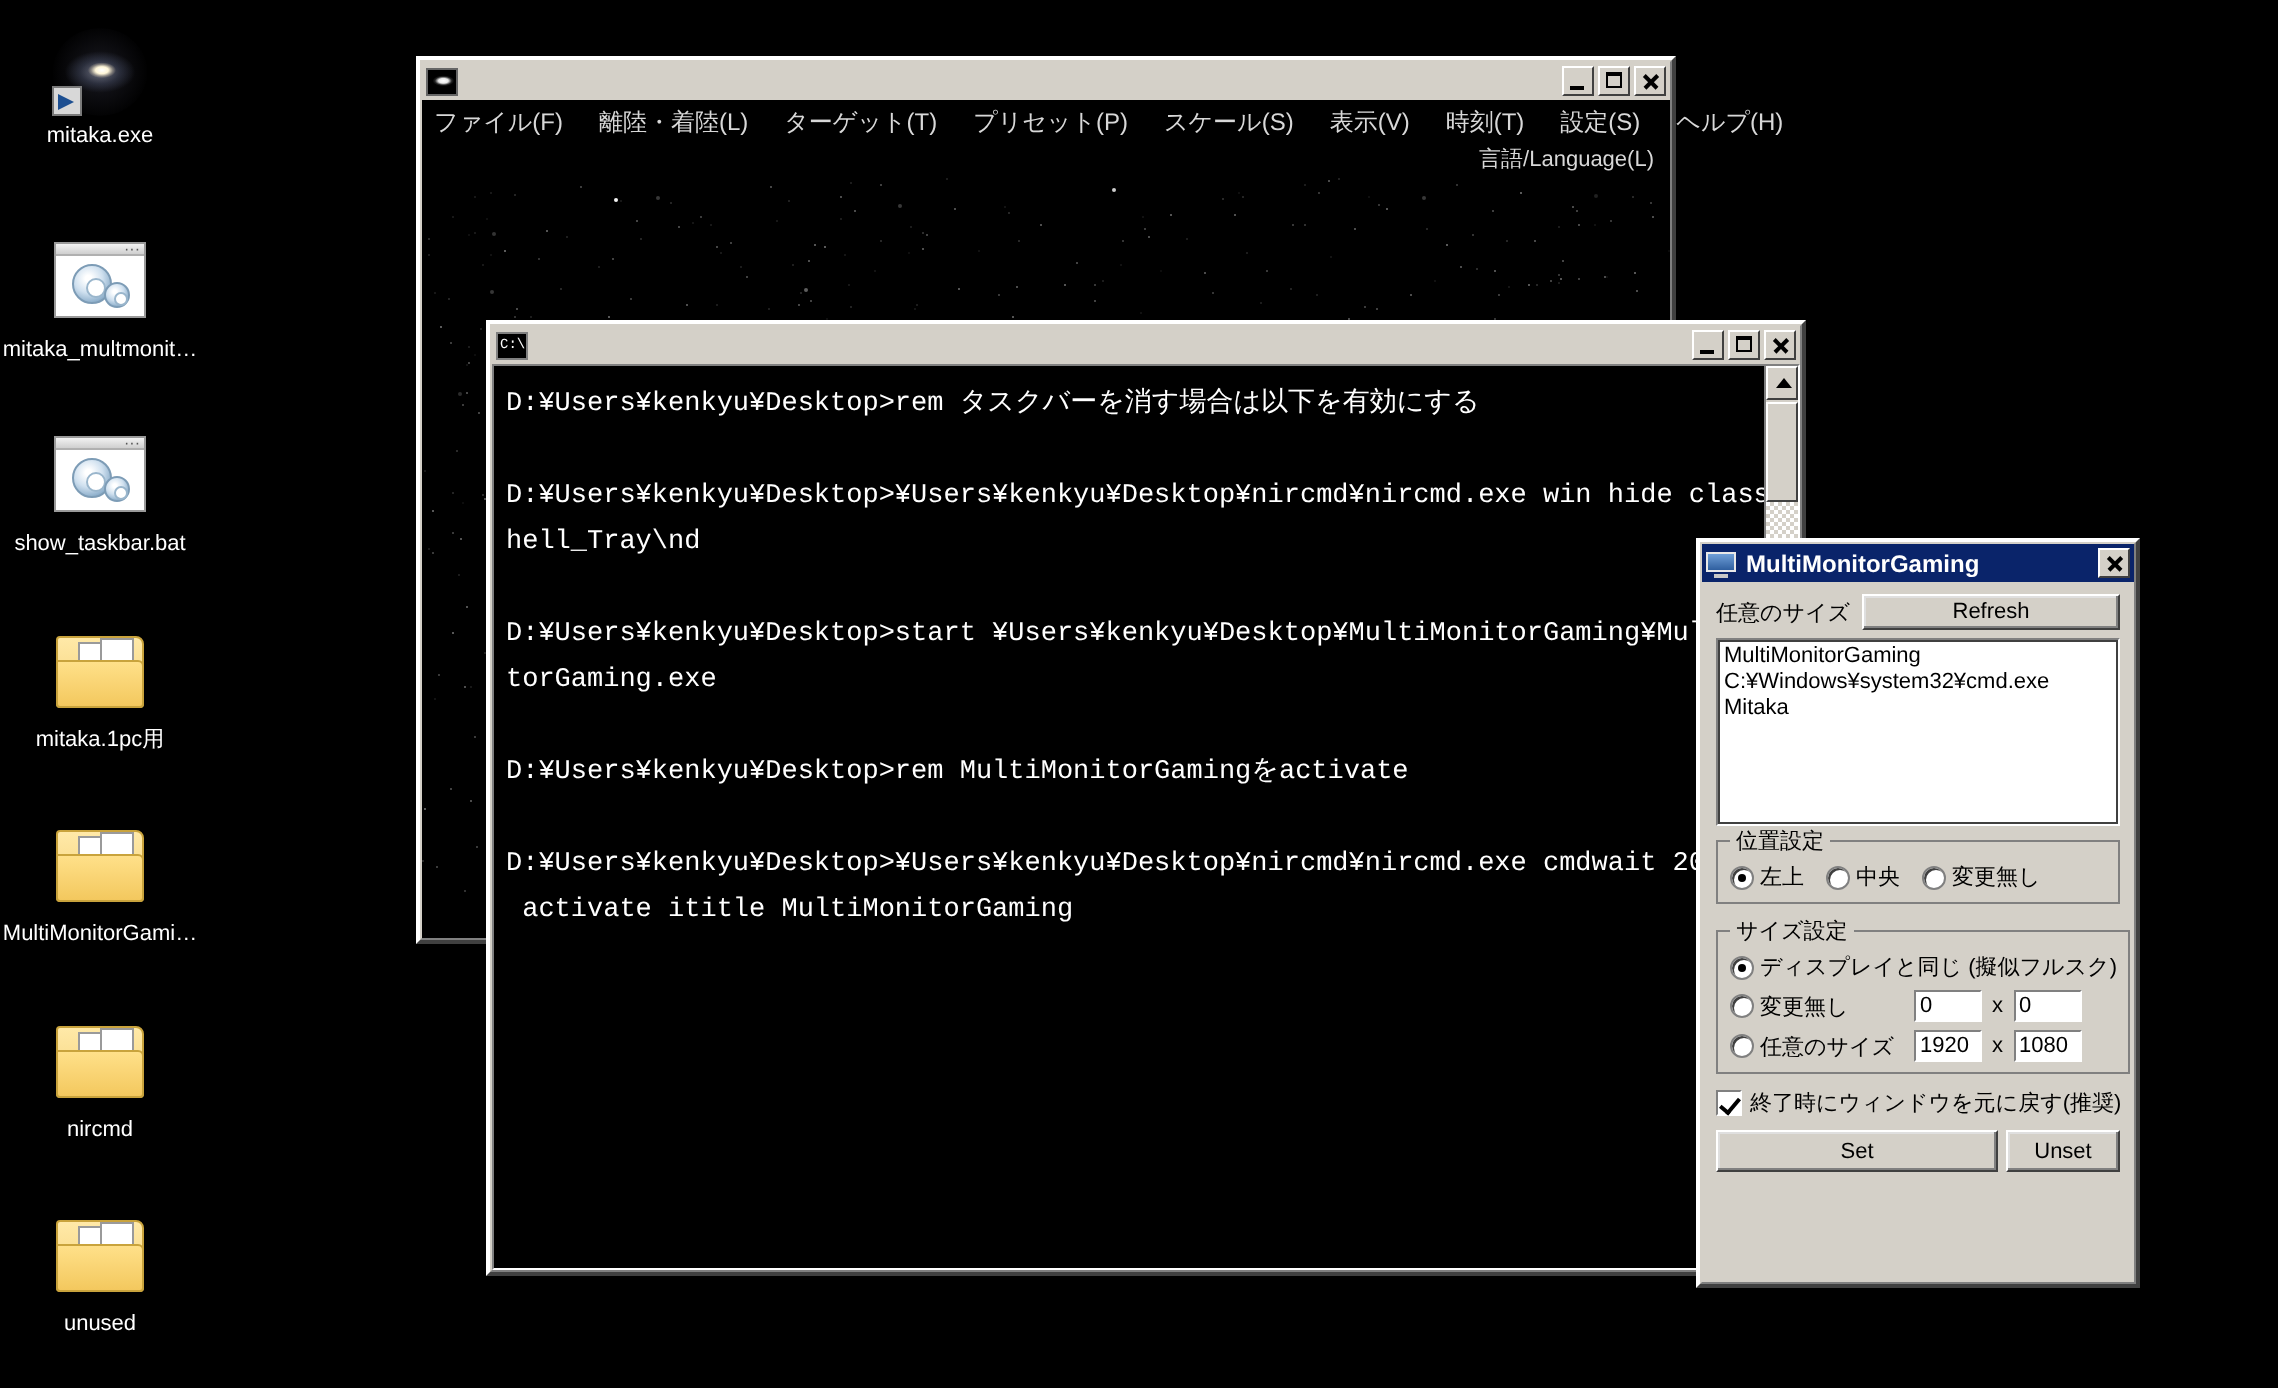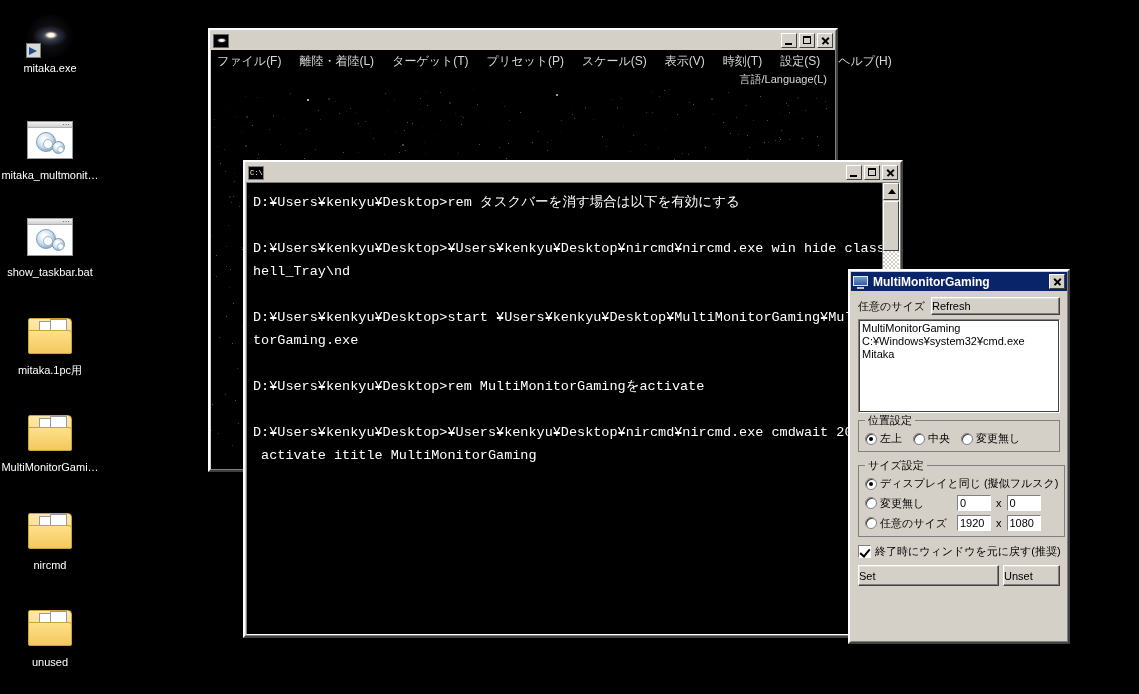--- a/index.html
+++ b/index.html
@@ -364,20 +364,21 @@
 
   .btn {
     background: #d4d0c8;
     border-top: 1px solid #ffffff;
     border-left: 1px solid #ffffff;
     border-right: 1px solid #404040;
     border-bottom: 1px solid #404040;
     font-size: 11px;
     font-family: "Liberation Sans", sans-serif;
     color: #000;
+    text-align: center;
     cursor: default;
     padding: 2px 0;
     box-shadow: inset -1px -1px 0 #808080, inset 1px 1px 0 #dfdfdf;
   }
   .listbox {
     background: #ffffff;
     border-top: 1px solid #808080;
     border-left: 1px solid #808080;
     border-right: 1px solid #ffffff;
     border-bottom: 1px solid #ffffff;

